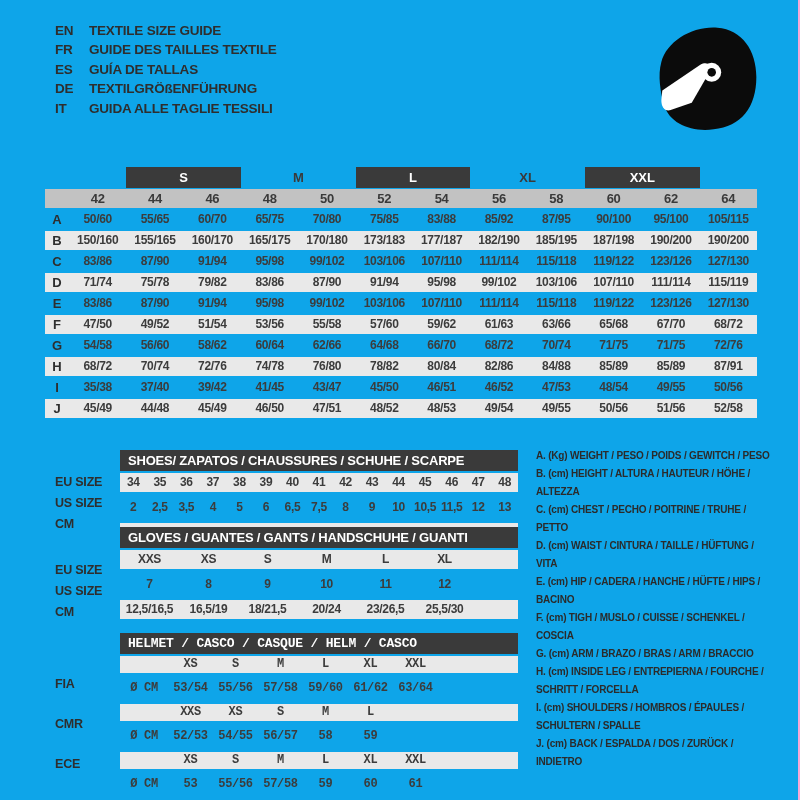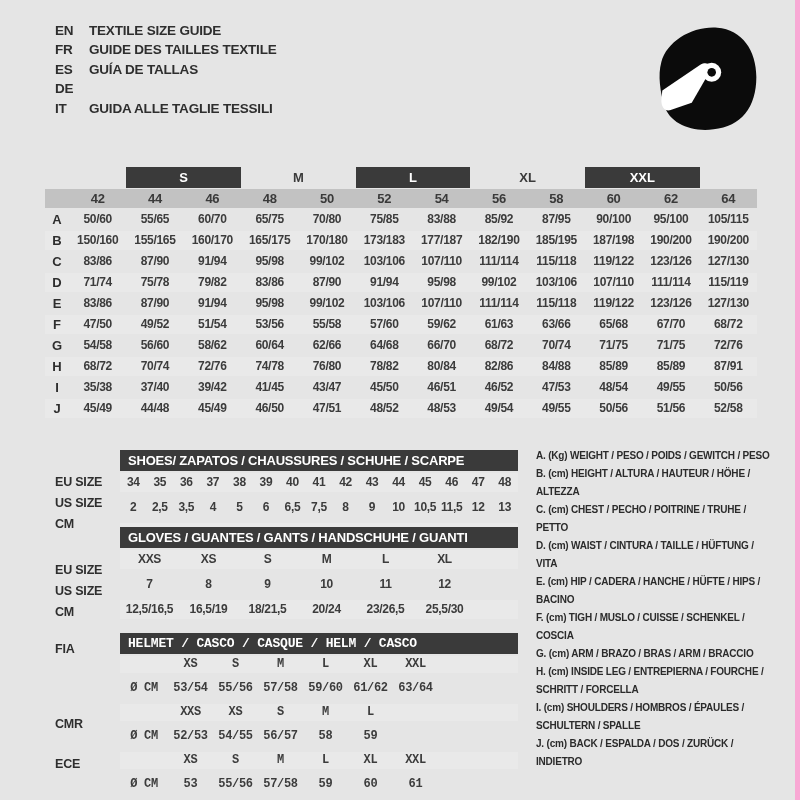--- a/index.html
+++ b/index.html
@@ -1,20 +1,20 @@
 <!DOCTYPE html>
 <html><head>
 <meta charset="utf-8">
 <style>
   html,body { margin:0; padding:0; }
   body {
     width:800px; height:800px; background:#ffffff; position:relative; overflow:hidden;
     font-family:"Liberation Sans", sans-serif; font-weight:bold; color:#333;
   }
-  .page { position:absolute; inset:0; background:#e5e5e5; border-right:5px solid #f9a8d4; }
+  .page { position:absolute; inset:0; background:#0ea5e9; border-right:2px solid #f9a8d4; }
 
   
   .lang-header { position:absolute; left:55px; top:21px; }
   .lang-row { display:flex; font-size:13.5px; line-height:19.4px; letter-spacing:-0.2px; color:#2e2e2e; }
   .lang-code { width:34px; }
 
   
   .helmet-wrap { position:absolute; left:648px; top:22px; width:116px; height:114px; }
 
   
@@ -59,20 +59,21 @@
       <div class="lang-row">
         <span class="lang-code">FR</span>
         <span class="lang-title">GUIDE DES TAILLES TEXTILE</span>
       </div>
       <div class="lang-row">
         <span class="lang-code">ES</span>
         <span class="lang-title">GUÍA DE TALLAS</span>
       </div>
       <div class="lang-row">
         <span class="lang-code">DE</span>
+        <span class="lang-title">TEXTILGRÖßENFÜHRUNG</span>
       </div>
       <div class="lang-row">
         <span class="lang-code">IT</span>
         <span class="lang-title">GUIDA ALLE TAGLIE TESSILI</span>
       </div>
     </div>
 
   <div class="helmet-wrap">
     <svg viewBox="0 0 120 120" width="116" height="114" aria-hidden="true">
       <path d="M72 6 C98 8 113 30 113 58 C113 90 97 110 68 113 C44 116 22 107 16 88 C12 74 9 56 13 42 C19 20 46 4 72 6 Z" fill="#0b0b0b"></path>
@@ -365,21 +366,21 @@
         </div>
         <div class="bt-row shade">
           <div class="bt-cell" style="width: 59px;">12,5/16,5</div>
           <div class="bt-cell" style="width: 59px;">16,5/19</div>
           <div class="bt-cell" style="width: 59px;">18/21,5</div>
           <div class="bt-cell" style="width: 59px;">20/24</div>
           <div class="bt-cell" style="width: 59px;">23/26,5</div>
           <div class="bt-cell" style="width: 59px;">25,5/30</div>
         </div>
       </div>
-      <div class="side-label" style="top: 640px;">FIA</div>
+      <div class="side-label" style="top: 675px;">FIA</div>
       <div class="side-label" style="top: 715px;">CMR</div>
       <div class="side-label" style="top: 755px;">ECE</div>
       <div class="bt-table" style="top: 633px; font-family: Liberation Mono, monospace;">
         <div class="bt-bar">HELMET / CASCO / CASQUE / HELM / CASCO</div>
         <div class="bt-row small shade">
           <div class="bt-cell" style="width: 48px;"></div>
           <div class="bt-cell" style="width: 45px;">XS</div>
           <div class="bt-cell" style="width: 45px;">S</div>
           <div class="bt-cell" style="width: 45px;">M</div>
           <div class="bt-cell" style="width: 45px;">L</div>

